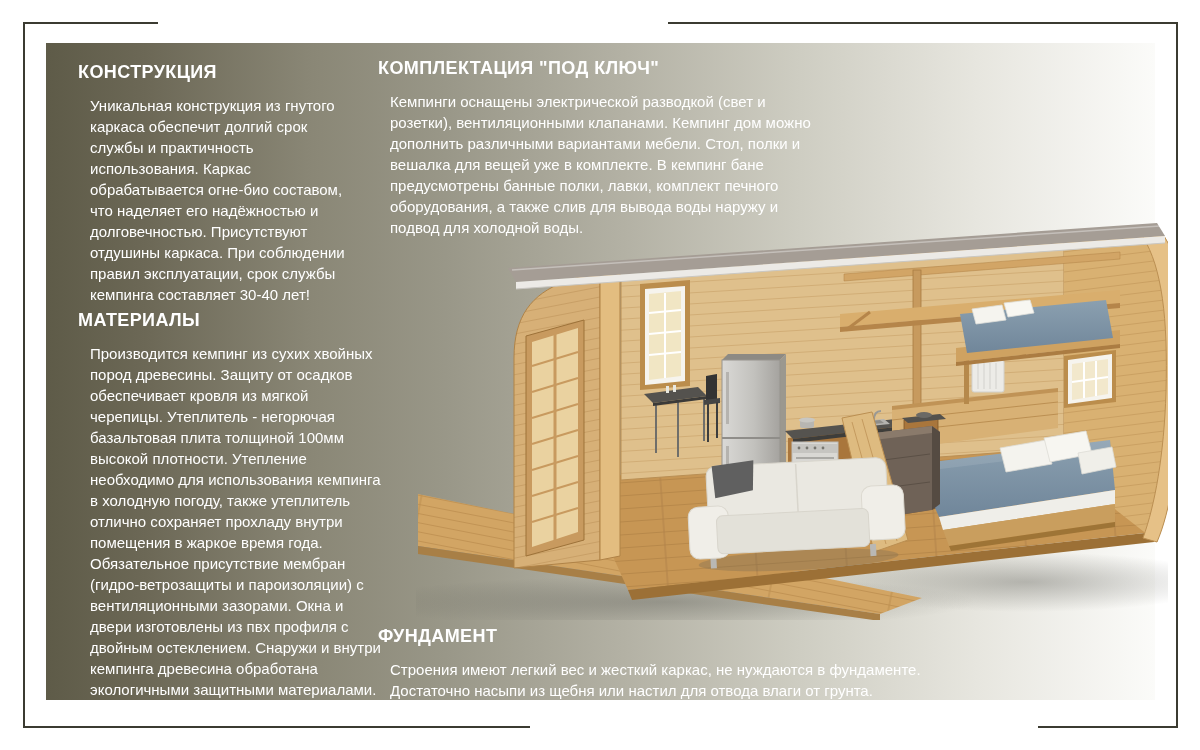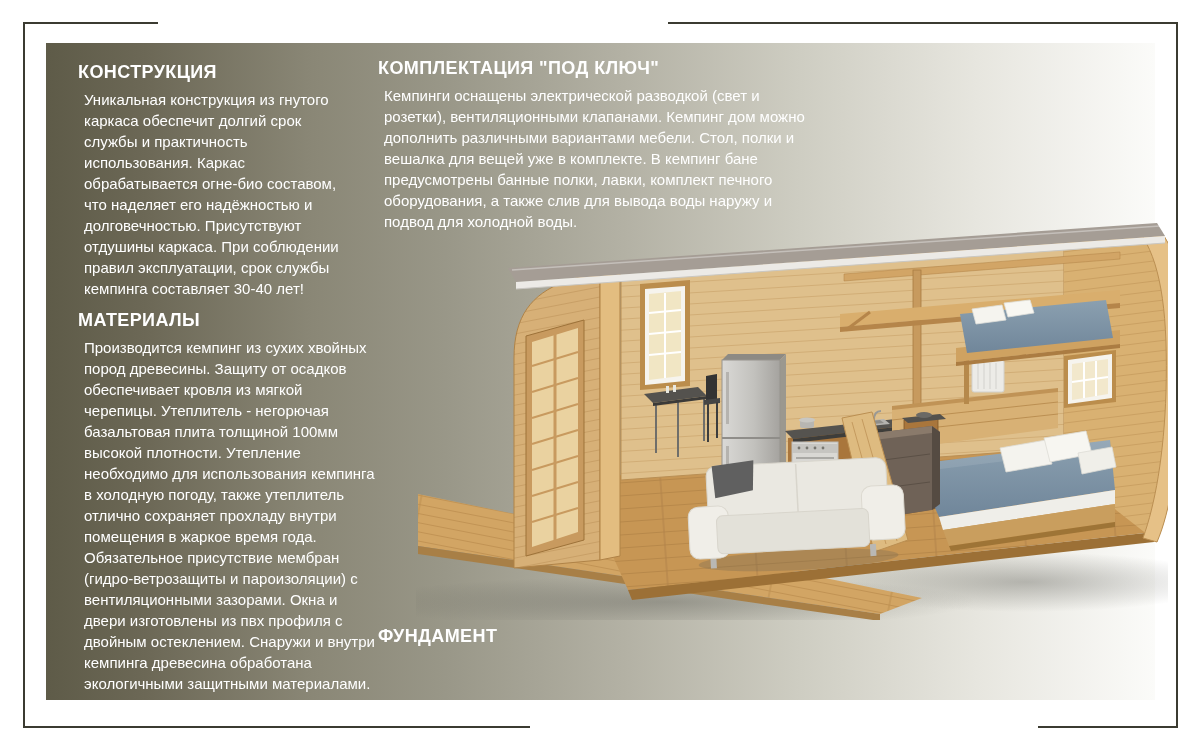--- a/index.html
+++ b/index.html
@@ -4,21 +4,21 @@
 <style>
   html,body{margin:0;padding:0;background:#ffffff;}
   .page{position:relative;width:1200px;height:750px;background:#ffffff;overflow:hidden;
         font-family:"Liberation Sans",sans-serif;padding-left:16px;}
   .frame-line{position:absolute;background:#3b3b31;}
   .panel{position:absolute;left:46px;top:43px;width:1109px;height:657px;
          background:linear-gradient(90deg,#5e5b48 0%,#6c6856 9%,#8a8776 24%,#999788 36%,
                     #b3b1a4 52%,#cecdc2 68%,#e7e6df 84%,#fbfbf9 100%);}
   .block{position:absolute;color:#ffffff;}
   .block h2{margin:0 0 6px 0;font-size:18px;font-weight:700;letter-spacing:.4px;}
-  .block p{margin:6px;font-size:15px;line-height:21px;white-space:pre-line;}
+  .block p{margin:12px;font-size:15px;line-height:21px;white-space:pre-line;}
   .b-construction{left:78px;top:62px;width:320px;}
   .b-materials{left:78px;top:310px;width:330px;}
   .b-equipment{left:378px;top:58px;width:480px;}
   .b-foundation{left:378px;top:626px;width:640px;}
   .house{position:absolute;left:416px;top:210px;width:752px;height:410px;}
   .house svg{display:block;width:100%;height:100%;}
 </style>
 </head>
 <body>
 
@@ -74,20 +74,22 @@
 розетки), вентиляционными клапанами. Кемпинг дом можно
 дополнить различными вариантами мебели. Стол, полки и
 вешалка для вещей уже в комплекте. В кемпинг бане
 предусмотрены банные полки, лавки, комплект печного
 оборудования, а также слив для вывода воды наружу и
 подвод для холодной воды.</p>
   </section>
 
   <section class="block b-foundation">
     <h2>ФУНДАМЕНТ</h2>
+    <p>Строения имеют легкий вес и жесткий каркас, не нуждаются в фундаменте.
+Достаточно насыпи из щебня или настил для отвода влаги от грунта.</p>
   </section>
 
   <div class="house">
   <svg viewBox="0 0 752 410" xmlns="http://www.w3.org/2000/svg">
     <defs>
       <pattern id="pBack" width="8" height="11" patternUnits="userSpaceOnUse" patternTransform="rotate(-3.5)">
         <rect width="8" height="11" fill="#dfc08c"></rect>
             <line x1="0" y1="0" x2="8" y2="0" stroke="#c49a60" stroke-width="1"></line>
       </pattern>
       <pattern id="pRight" width="8" height="10" patternUnits="userSpaceOnUse" patternTransform="rotate(-7)">

